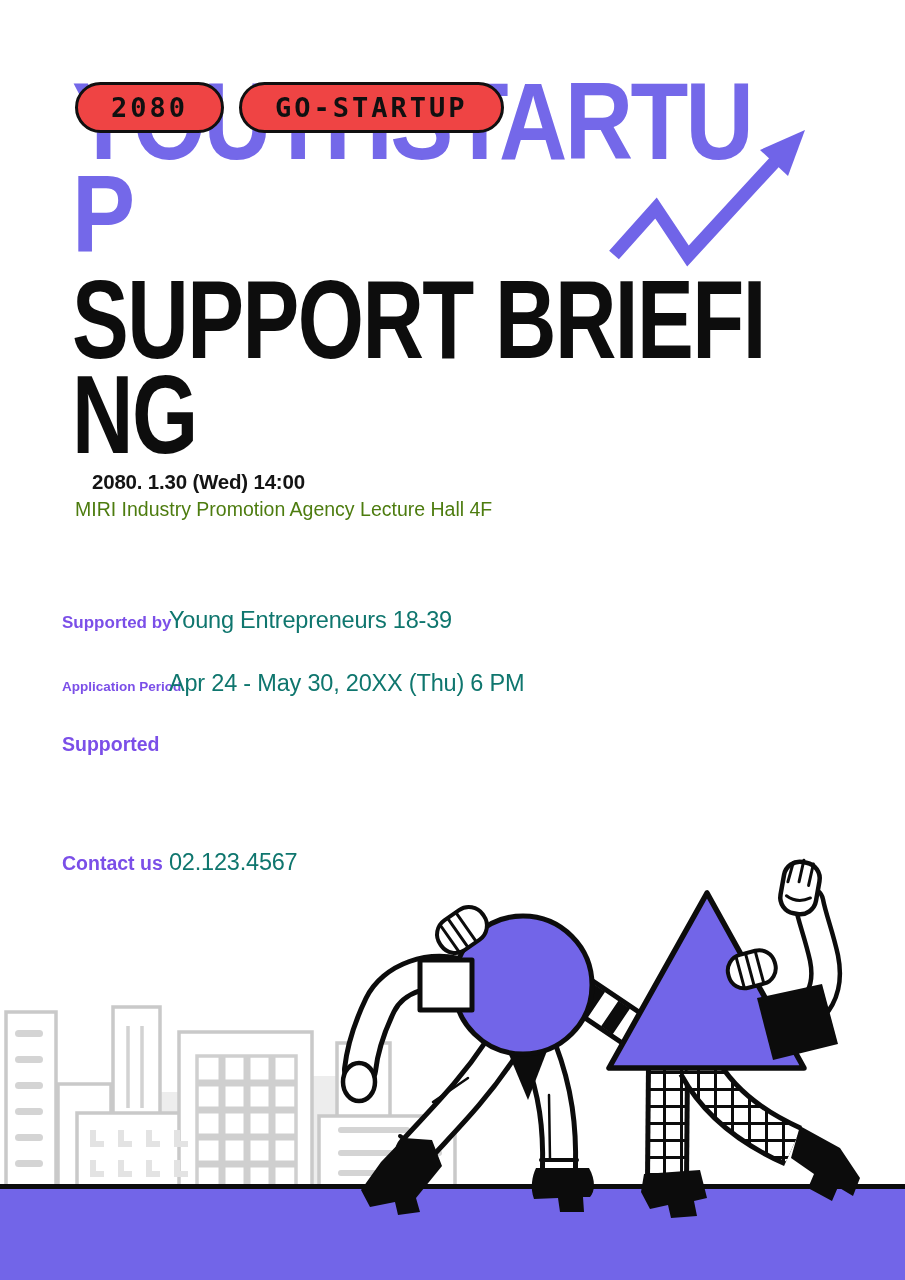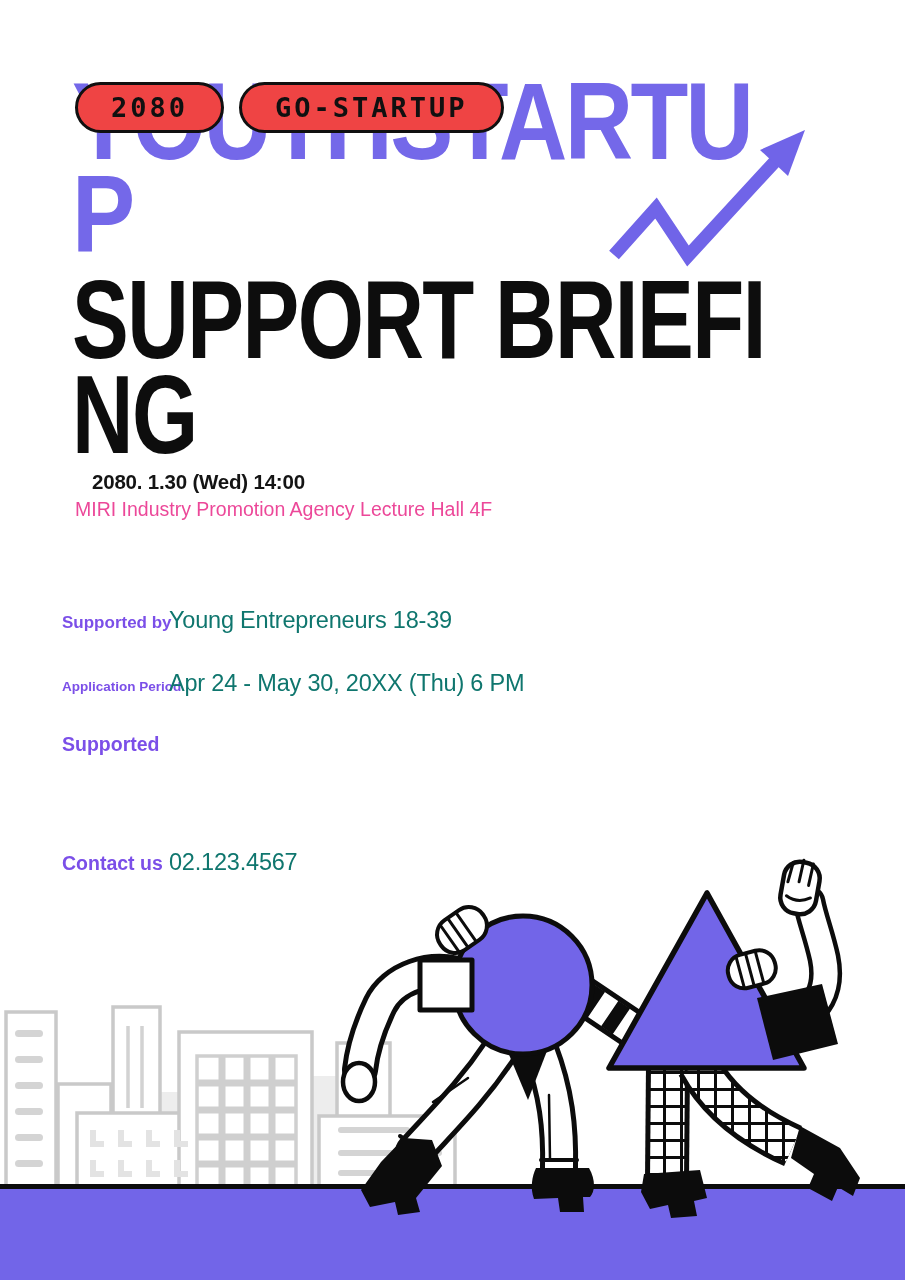--- a/index.html
+++ b/index.html
@@ -77,21 +77,21 @@
     color: #141414;
     letter-spacing: -0.2px;
     margin-left: 17px;
   }
   .event-venue {
     position: absolute;
     left: 75px; top: 498px;
     z-index: 5;
     font-size: 19.5px;
     font-weight: 400;
-    color: #ec4899;
+    color: #4d7c0f;
   }
 
   
   .trend-arrow {
     position: absolute;
     left: 598px; top: 122px;
     z-index: 4;
   }
 
   

